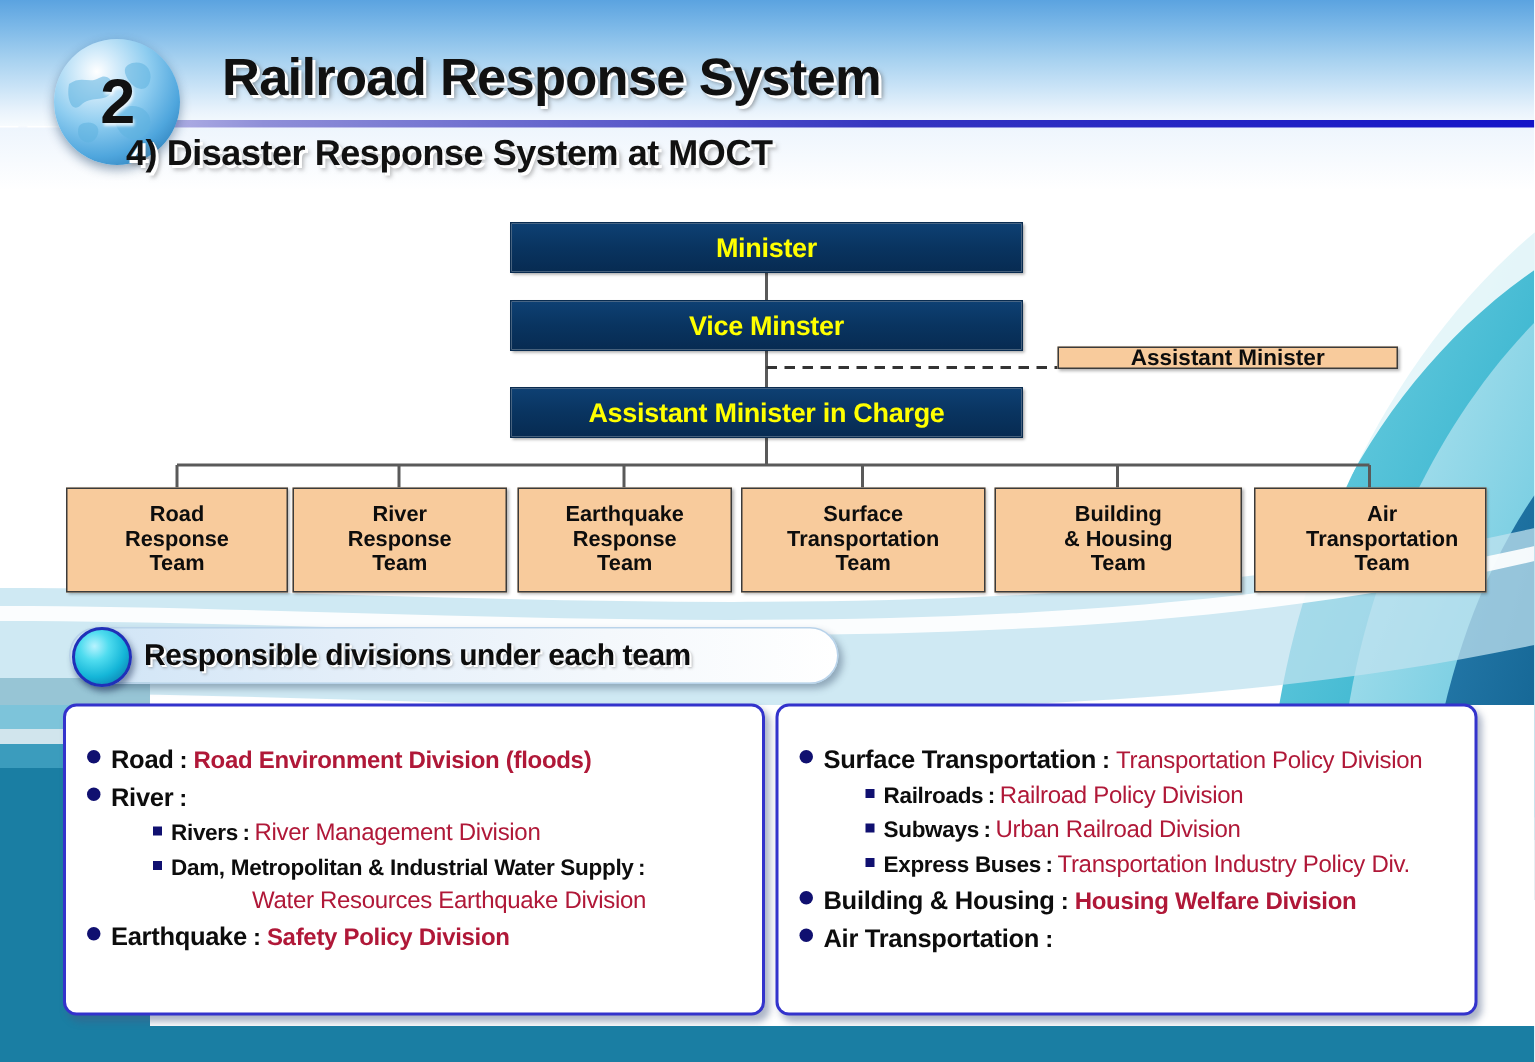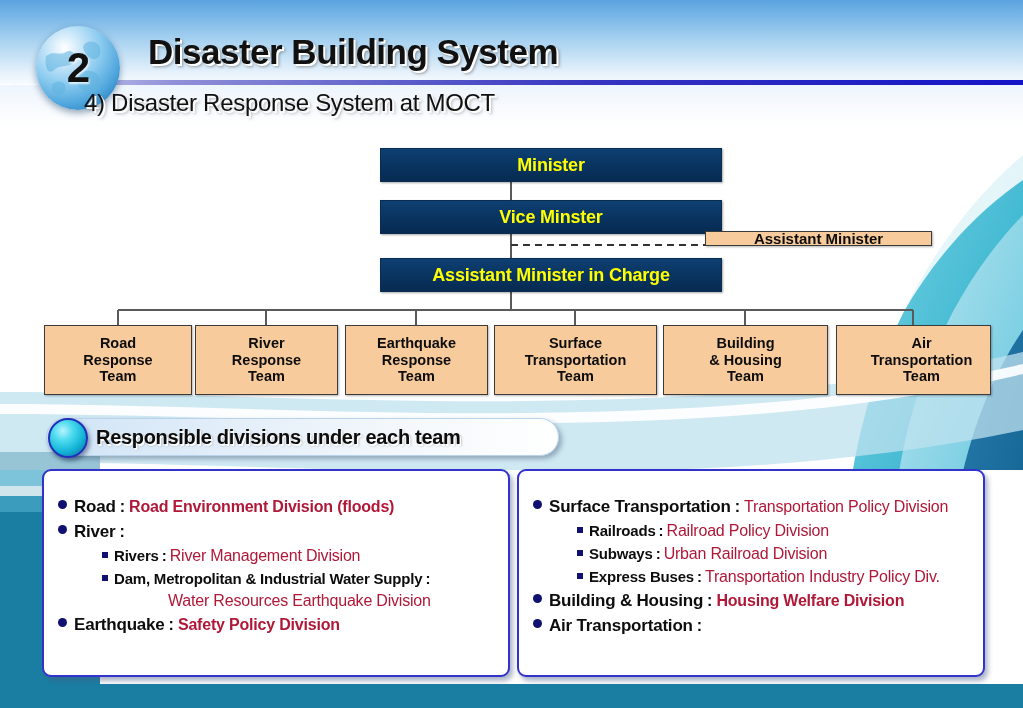--- a/index.html
+++ b/index.html
@@ -92,41 +92,40 @@
     color: #111111;
     letter-spacing: -0.5px;
     text-shadow:
       2px 2px 0 #ffffff, 3px 3px 3px rgba(90,90,90,.55);
     white-space: nowrap;
   }
   .title-sub {
     position: absolute;
     left: 84px; top: 89px;
     font-size: 24px;
-    font-weight: normal;
+    font-weight: bold;
     color: #111111;
     letter-spacing: -0.3px;
     text-shadow: 2px 2px 0 #ffffff, 3px 3px 3px rgba(110,110,110,.5);
     white-space: nowrap;
   }
 
   
   .orgchart { position: absolute; left: 0; top: 0; width: 1023px; height: 400px; }
 
   .navy-box {
     position: absolute;
     background: linear-gradient(to bottom, #0e4073 0%, #093460 50%, #072b52 100%);
     border: 1px solid #0a2c50;
     color: #ffff00;
     font-weight: bold;
     display: flex; align-items: center; justify-content: center;
     font-size: 18px;
     letter-spacing: -0.2px;
     box-shadow: 1px 1px 2px rgba(0,0,0,.35);
-    margin-left: 40px;
   }
   #box-minister    { left: 340px; top: 148px; width: 342px; height: 34px; }
   #box-vice        { left: 340px; top: 200px; width: 342px; height: 34px; }
   #box-assist-chg  { left: 340px; top: 258px; width: 342px; height: 34px; }
 
   .peach-box {
     position: absolute;
     background: #f8cb9c;
     border: 1px solid #3b3b3b;
     color: #0d0d0d;
@@ -292,21 +291,21 @@
       <svg viewBox="0 0 84 84" width="84" height="84">
         <path d="M10,30 C18,24 24,30 30,26 C36,22 42,30 38,36 C34,42 24,38 18,44 C12,50 8,40 10,30 Z" fill="#5fb3e0"></path>
         <path d="M52,16 C60,14 66,20 64,28 C62,36 54,34 50,28 C46,22 46,18 52,16 Z" fill="#5fb3e0"></path>
         <path d="M46,46 C56,42 66,48 64,58 C62,68 50,70 44,62 C38,54 40,49 46,46 Z" fill="#5fb3e0"></path>
         <path d="M20,56 C28,54 32,60 28,66 C24,72 16,68 16,62 C16,58 17,57 20,56 Z" fill="#5fb3e0"></path>
       </svg>
     </div>
     <div class="globe-num">2</div>
   </div>
 
-  <div class="title-main">Disaster Building System</div>
+  <div class="title-main">Railroad Response System</div>
   <div class="title-sub">4)  Disaster Response System at MOCT</div>
 
   <div class="orgchart">
 
     <svg class="connectors" viewBox="0 0 1023 400">
 
       <line x1="511" y1="182" x2="511" y2="200" stroke="#5a5a5a" stroke-width="2"></line>
 
       <line x1="511" y1="234" x2="511" y2="258" stroke="#5a5a5a" stroke-width="2"></line>
 

